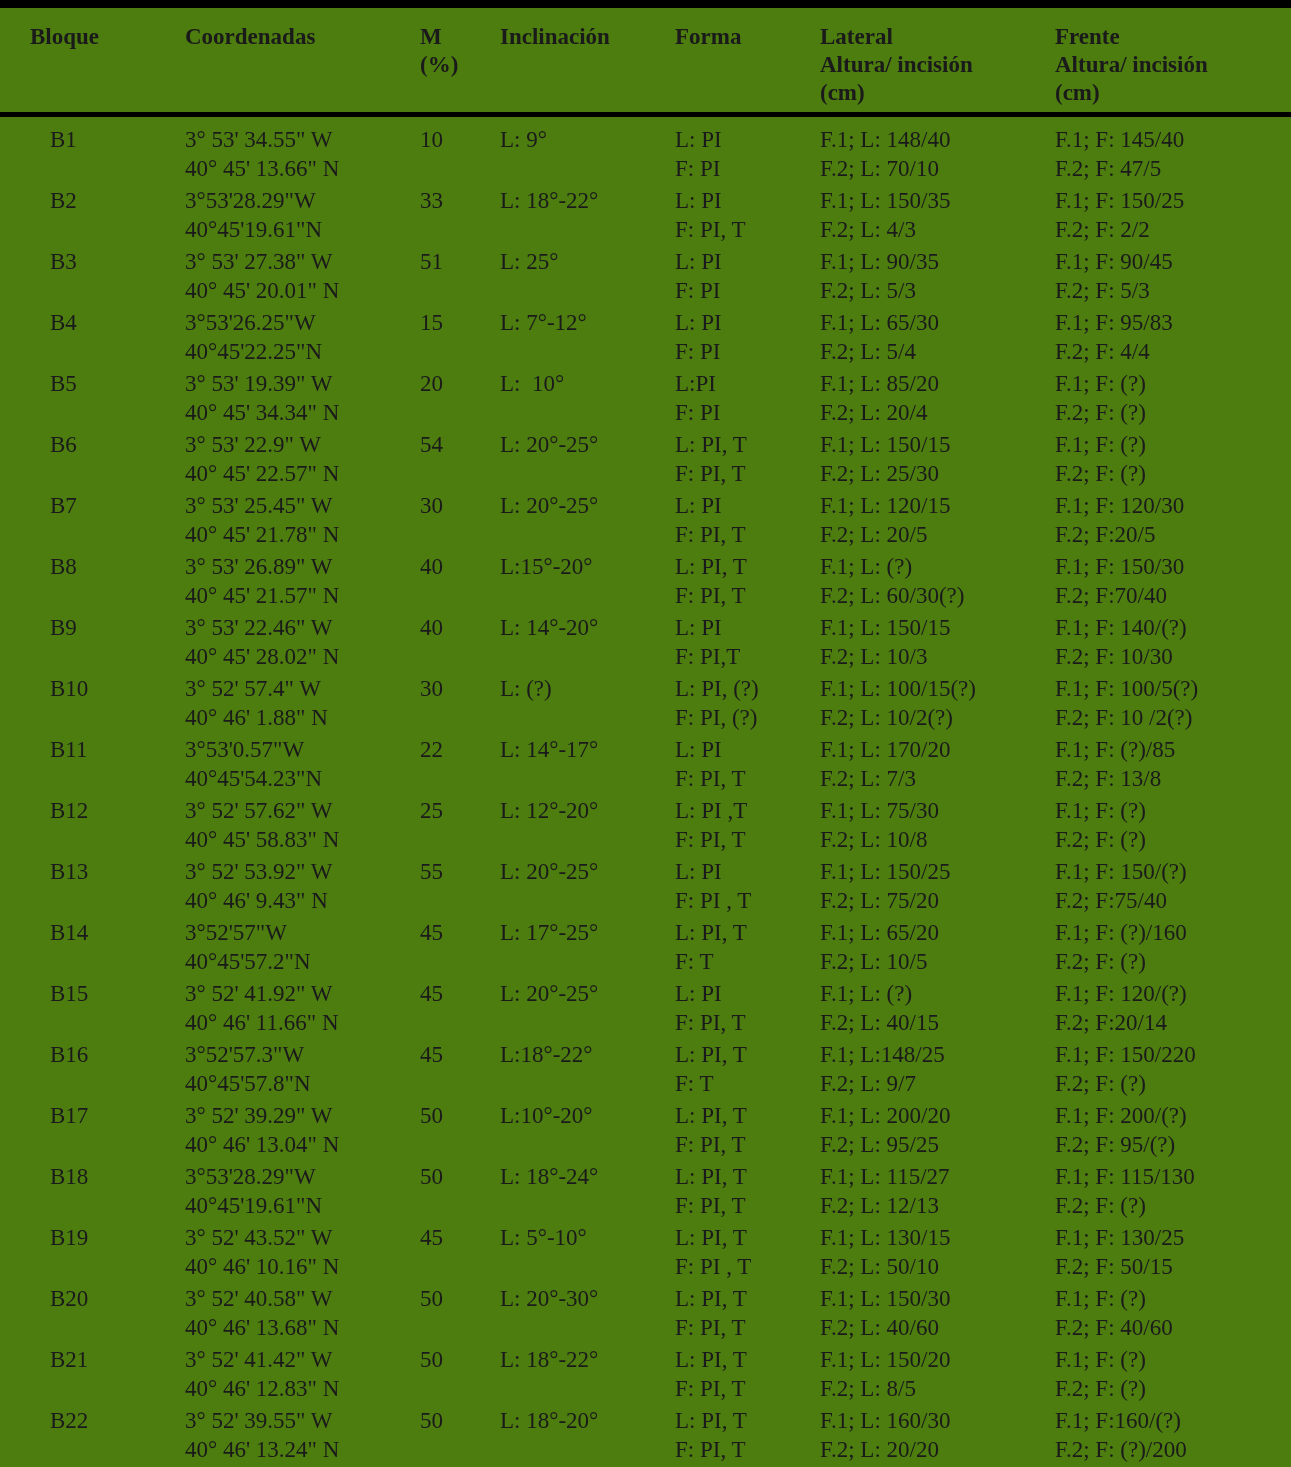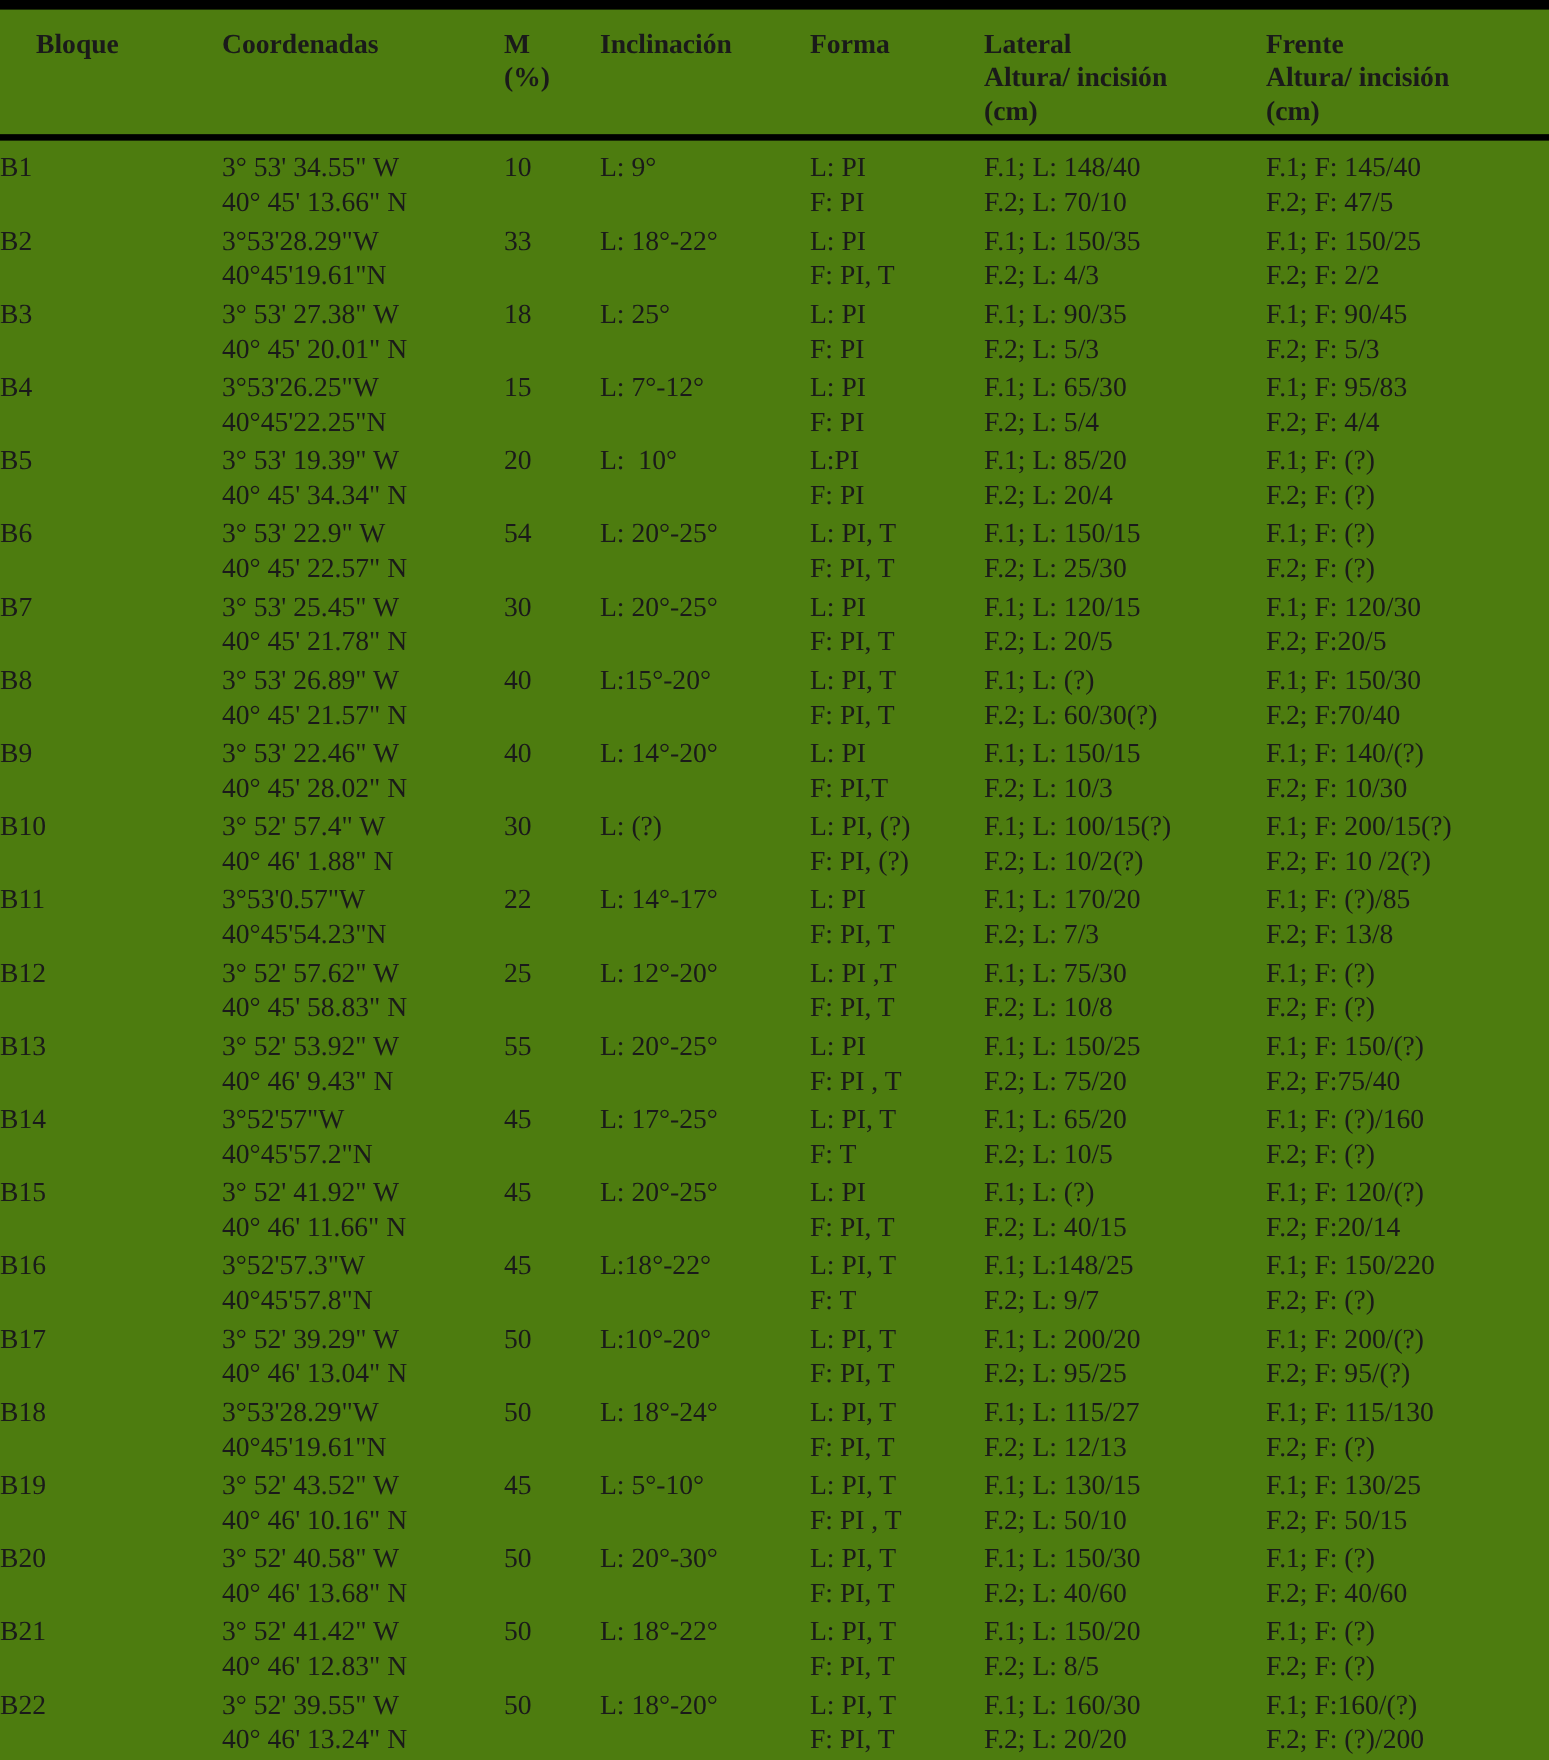--- a/index.html
+++ b/index.html
@@ -45,21 +45,21 @@
     padding: 15px 6px 5px 0;
     border-bottom: 5px solid #000000;
   }
   thead th.h-bloque { padding-left: 30px; }
 
   tbody td {
     vertical-align: top;
     line-height: 29px;
     padding: 2px 6px 1px 0;
   }
-  tbody td.cell-bloque { }
+  tbody td.cell-bloque { padding-left: 50px; }
   tbody tr:first-child td { padding-top: 8px; }
 
   .line { white-space: pre; }
 </style>
 </head>
 <body>
 
 <div class="page">
   <div class="rule-top"></div>
 
@@ -162,21 +162,21 @@
 
   <tr>
     <td class="cell-bloque">
       <div class="line">B3</div>
     </td>
     <td>
       <div class="line">3° 53' 27.38" W</div>
       <div class="line">40° 45' 20.01" N</div>
     </td>
     <td>
-      <div class="line">18</div>
+      <div class="line">51</div>
     </td>
     <td>
       <div class="line">L: 25°</div>
     </td>
     <td>
       <div class="line">L: PI</div>
       <div class="line">F: PI</div>
     </td>
     <td>
       <div class="line">F.1; L: 90/35</div>
@@ -372,21 +372,21 @@
     </td>
     <td>
       <div class="line">L: PI, (?)</div>
       <div class="line">F: PI, (?)</div>
     </td>
     <td>
       <div class="line">F.1; L: 100/15(?)</div>
       <div class="line">F.2; L: 10/2(?)</div>
     </td>
     <td>
-      <div class="line">F.1; F: 200/15(?)</div>
+      <div class="line">F.1; F: 100/5(?)</div>
       <div class="line">F.2; F: 10 /2(?)</div>
     </td>
   </tr>
 
   <tr>
     <td class="cell-bloque">
       <div class="line">B11</div>
     </td>
     <td>
       <div class="line">3°53'0.57"W</div>

